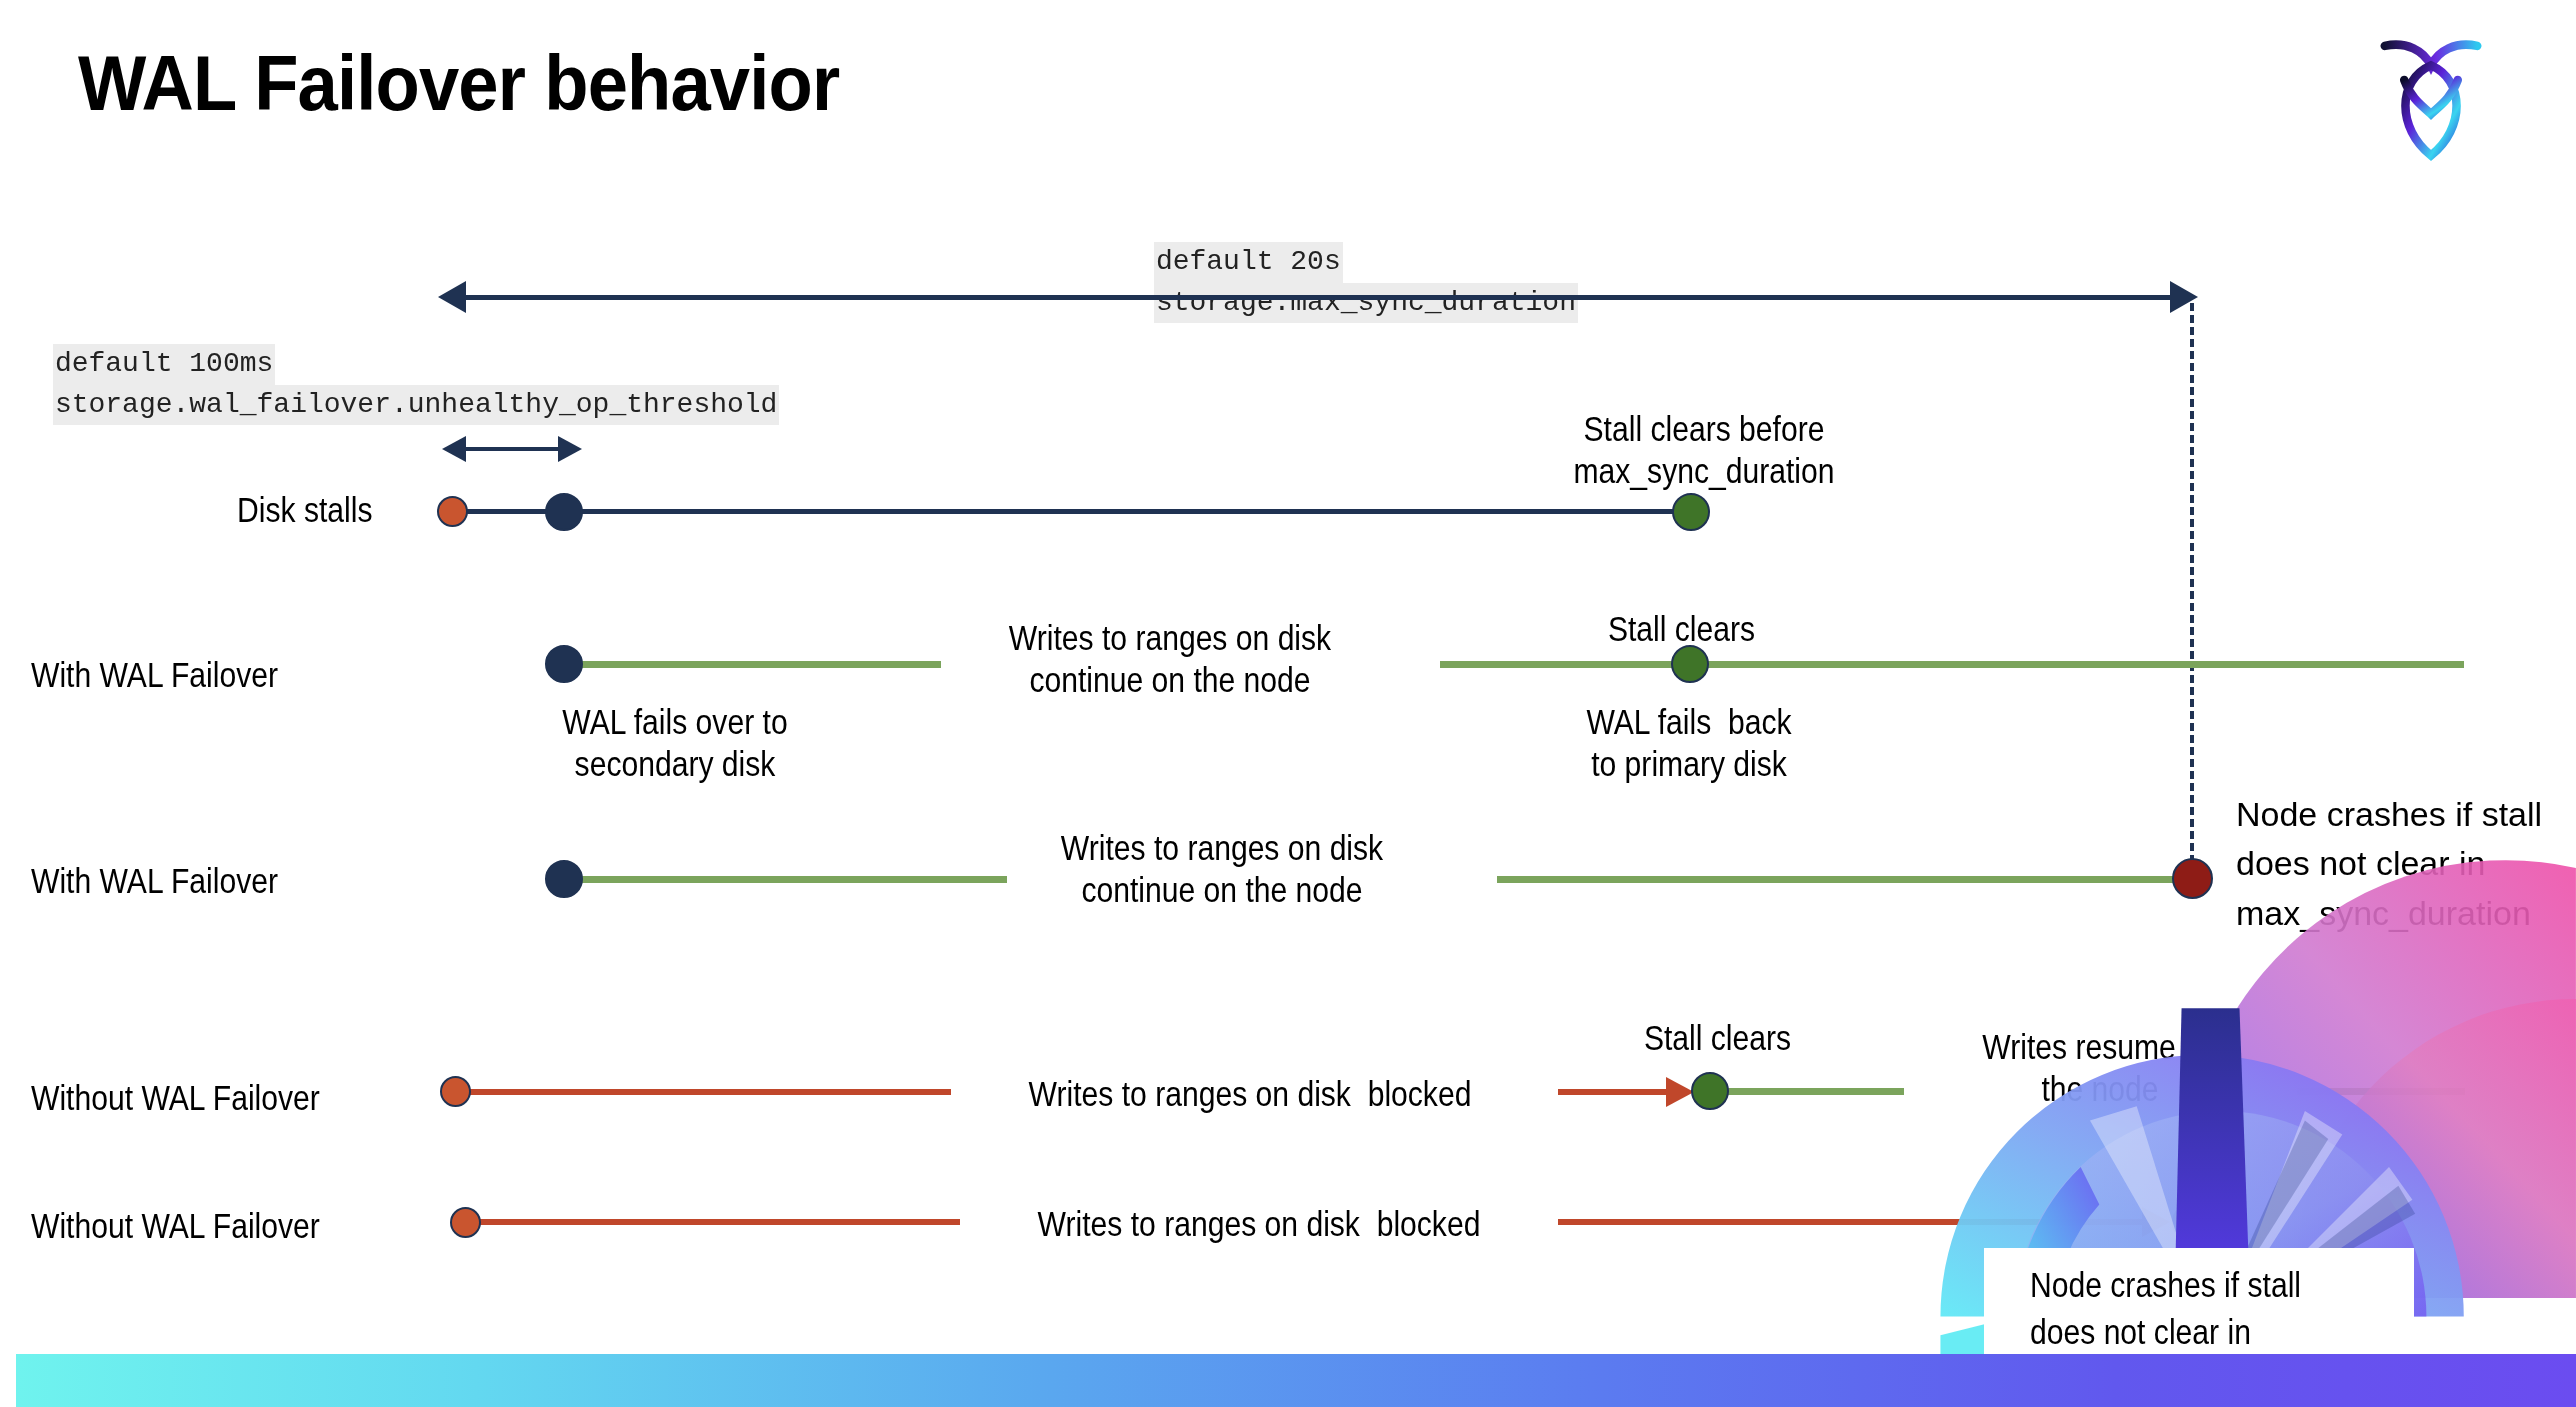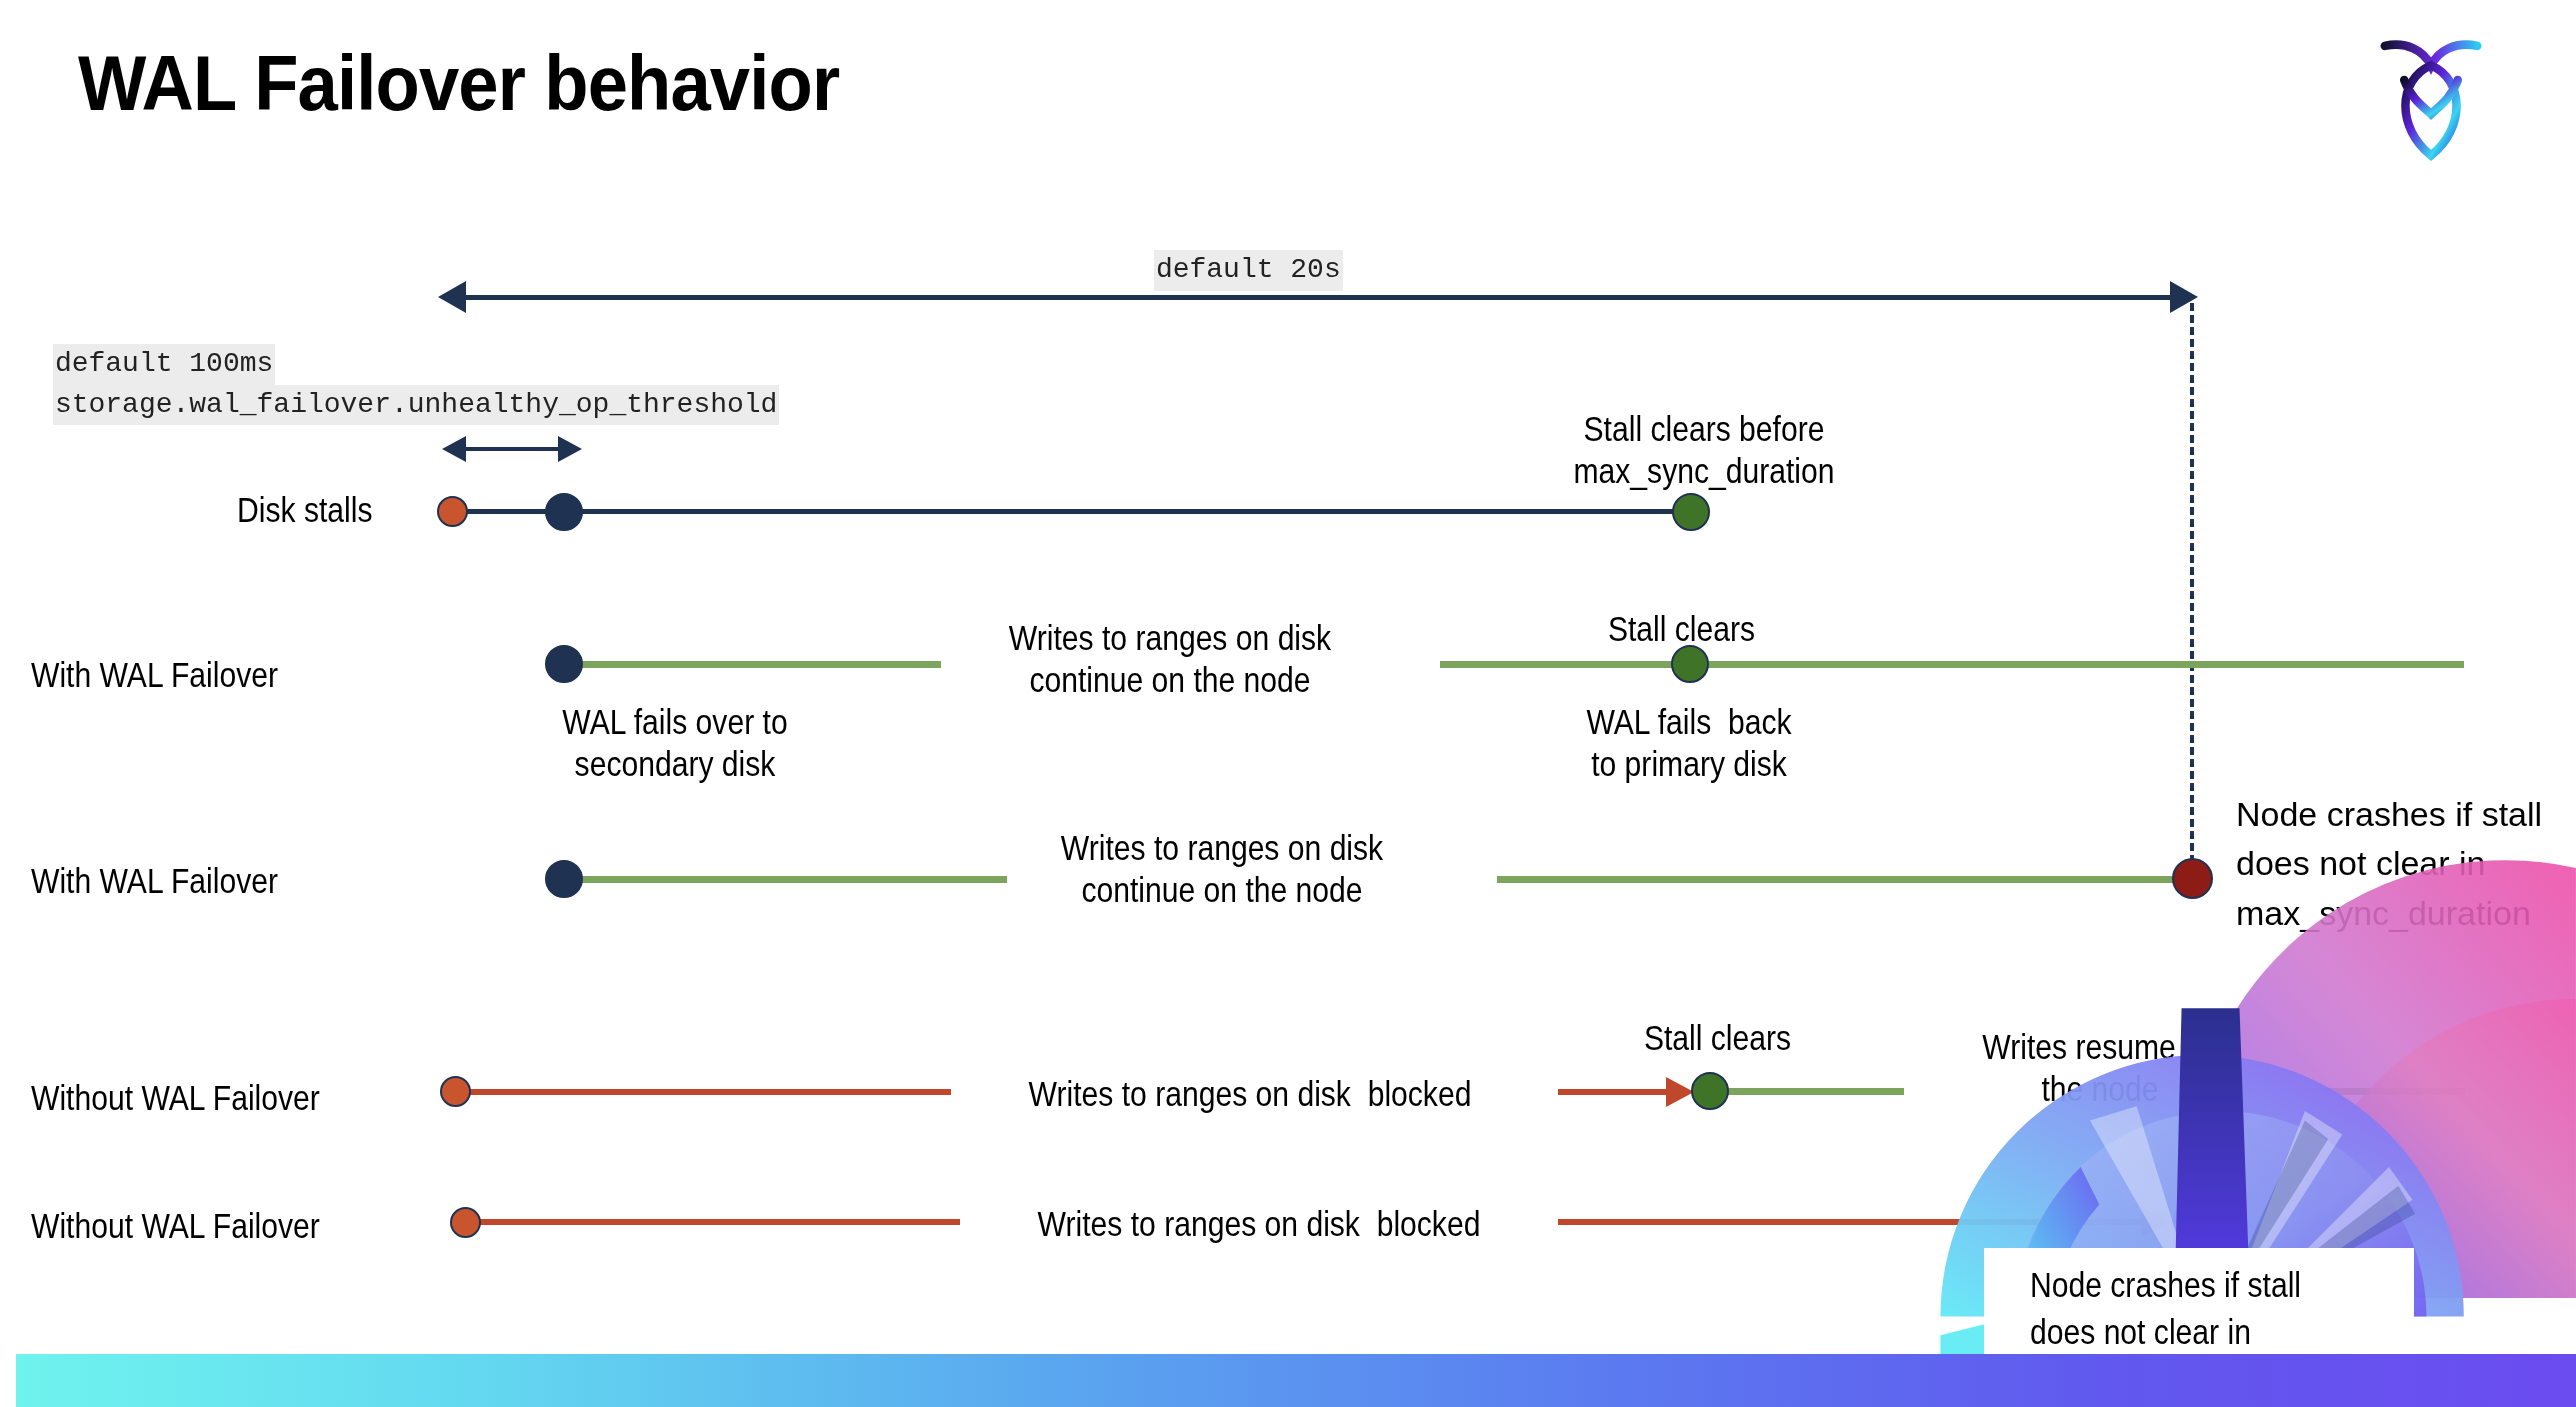--- a/index.html
+++ b/index.html
@@ -89,22 +89,23 @@
         <stop offset="55%" stop-color="#6a2ae0"></stop>
         <stop offset="100%" stop-color="#2ec9ef"></stop>
       </linearGradient>
     </defs>
     <path d="M12 18 C30 14 44 22 50 34 C56 22 70 14 88 18" fill="none" stroke="url(#lg2)" stroke-width="7" stroke-linecap="round"></path>
     <path d="M50 34 C22 46 22 86 50 108 C78 86 78 46 50 34 Z" fill="none" stroke="url(#lg1)" stroke-width="7"></path>
     <path d="M28 46 C34 62 44 68 50 74 C56 68 66 62 72 46" fill="none" stroke="url(#lg1)" stroke-width="7" stroke-linecap="round"></path>
     <path d="M50 74 L50 106" fill="none" stroke="url(#lg1)" stroke-width="7" stroke-linecap="round"></path>
   </svg>
 
-  <div class="codeblock" style="left:1138px;top:250px;">
+  <div class="codeblock" style="left:1138px;top:242px;">
     <span class="code">default 20s</span>
+    <span class="code">storage.max_sync_duration</span>
   </div>
 
   <div class="arrowL" style="left:422px;top:281px;"></div>
   <div class="hline" style="left:449px;top:295px;width:1727px;"></div>
   <div class="arrowR" style="left:2154px;top:281px;"></div>
 
   <div class="vdash" style="left:2174px;top:303px;height:572px;"></div>
 
   <div class="codeblock" style="left:37px;top:344px;">
     <span class="code">default 100ms</span>

